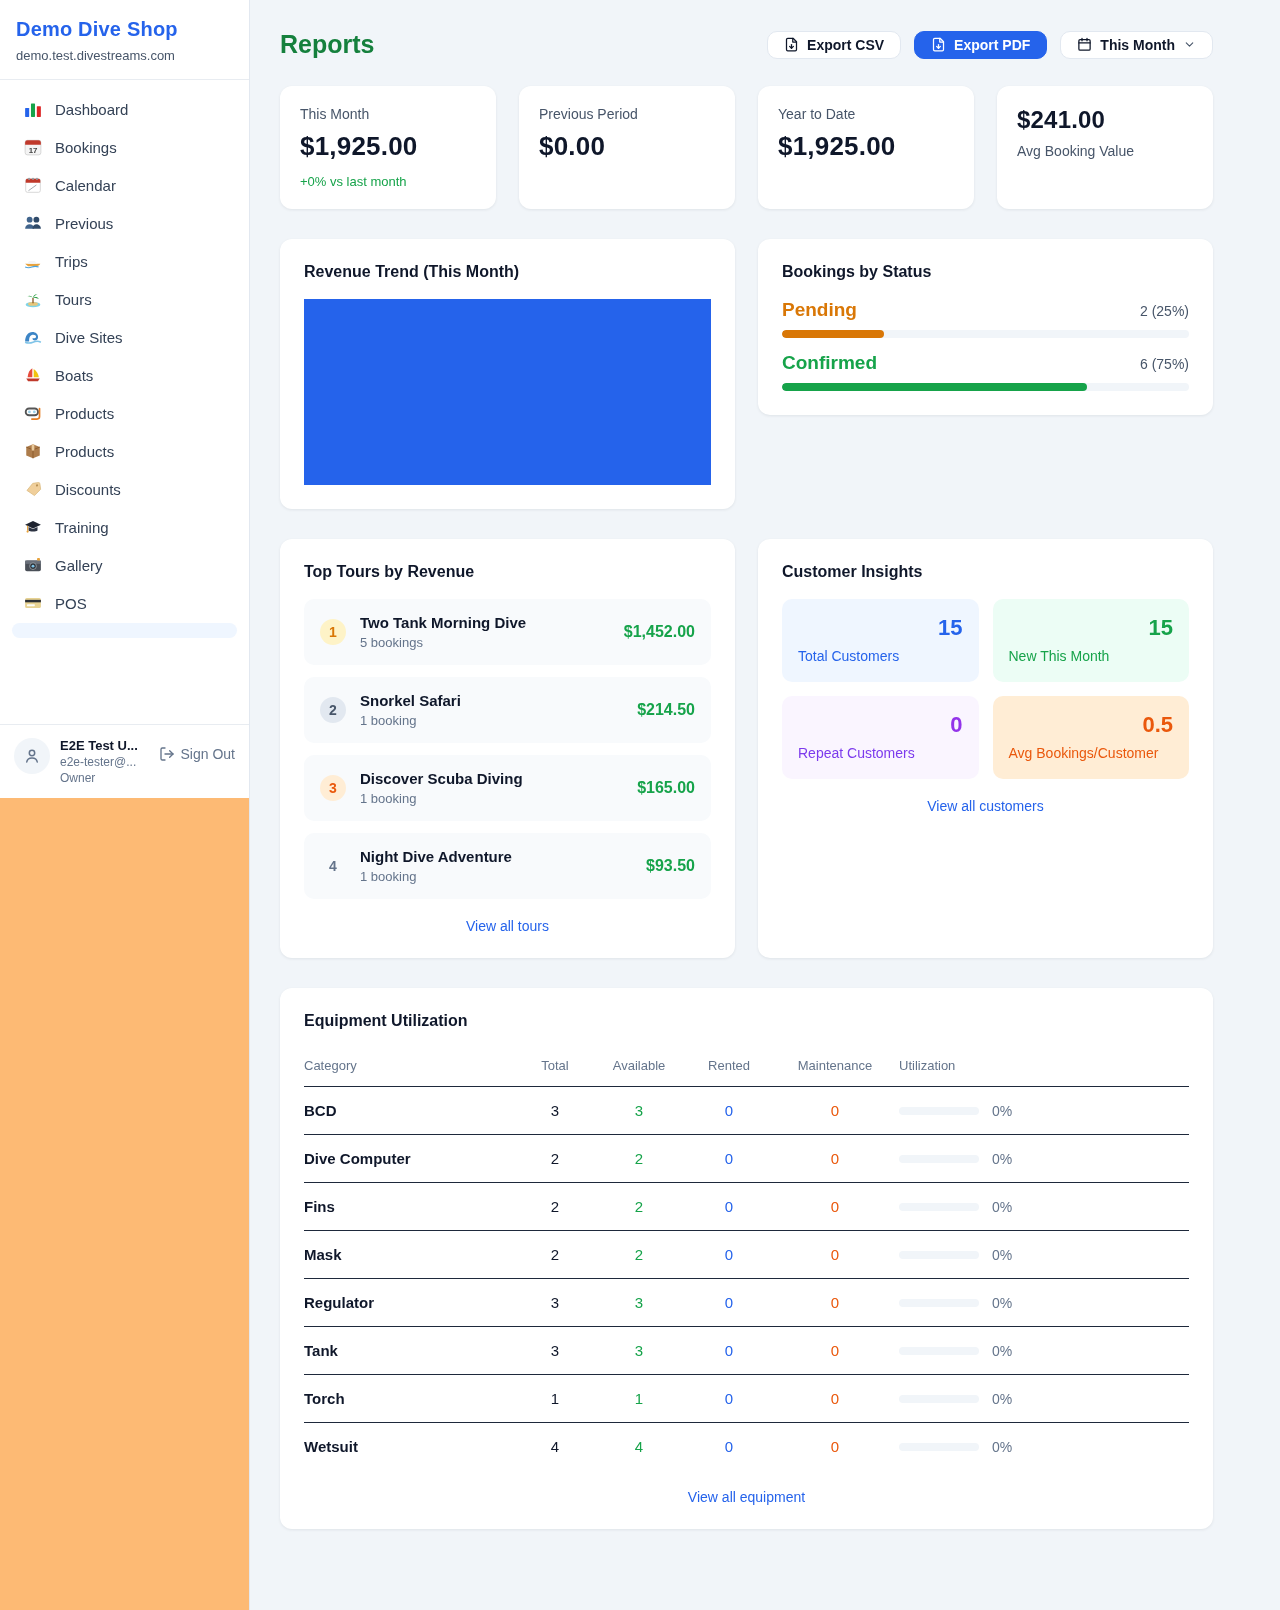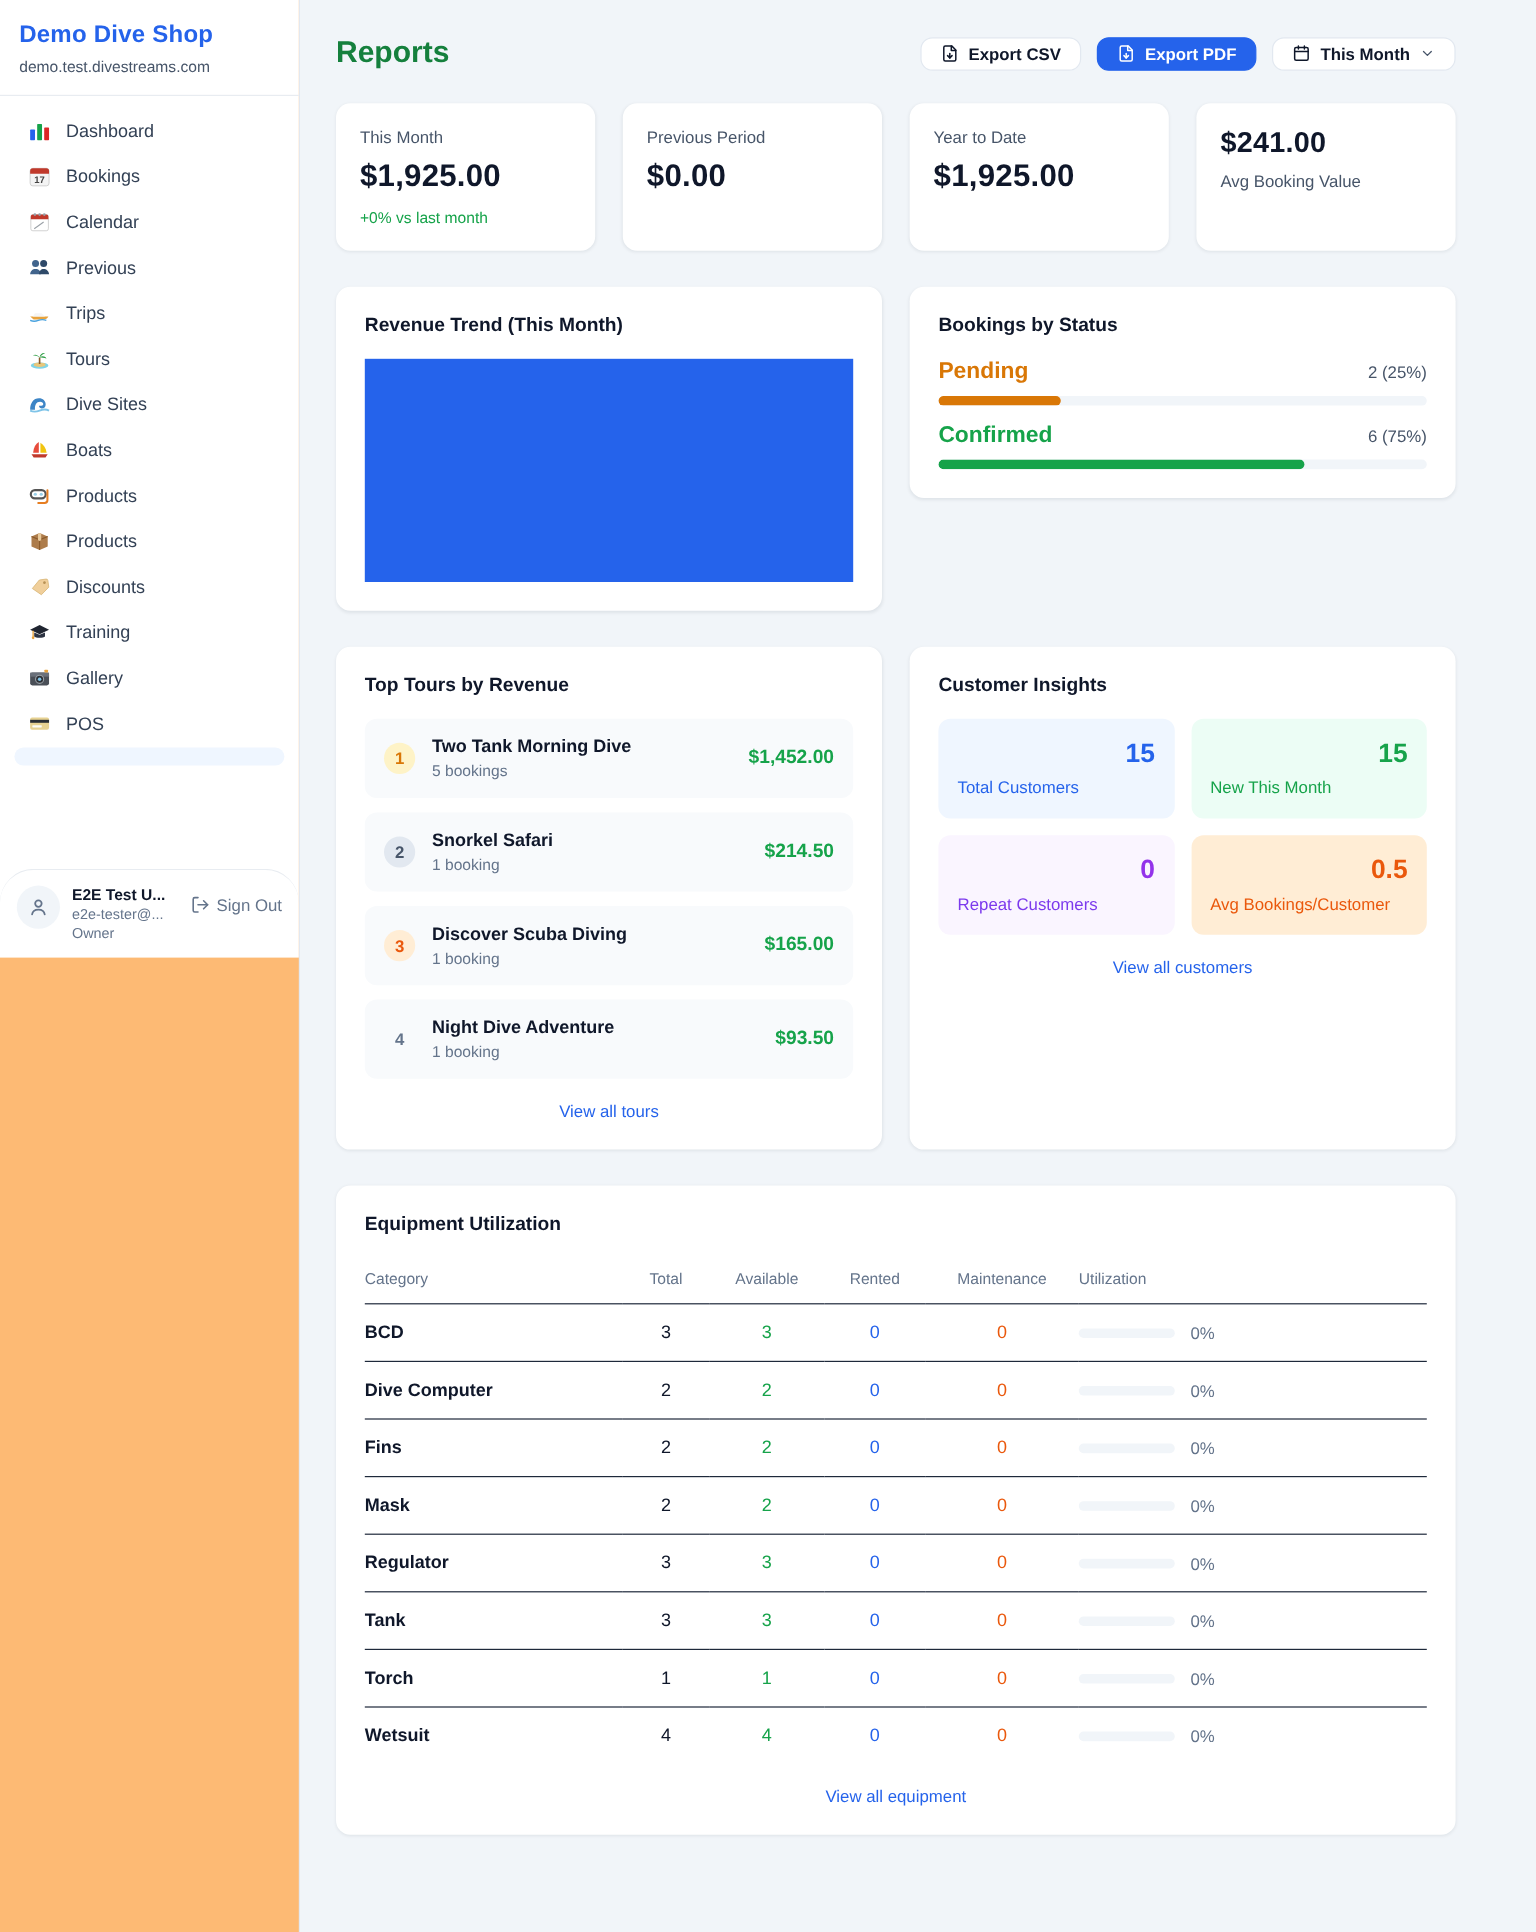--- a/index.html
+++ b/index.html
@@ -16,21 +16,21 @@
   .sidebar { position:absolute; left:0; top:0; width:250px; height:1610px; border-right:1px solid #e2e8f0; background:#fdba74; }
   .sidebar-card { background:#fff; height:798px; display:flex; flex-direction:column; }
   .side-head { padding:18px 16px 16px; border-bottom:1px solid #e8ecf1; }
   .brand { font-size:20px; font-weight:bold; color:#2563eb; letter-spacing:.2px; }
   .domain-sub { font-size:13px; color:#475569; margin-top:7px; }
   .nav { flex:1; padding:10px 12px 0; overflow:hidden; }
   .nav-item { display:flex; align-items:center; gap:13px; padding:10px 12px; border-radius:8px; font-size:15px; color:#334155; cursor:pointer; }
   .nav-icon { width:18px; height:18px; flex:none; display:inline-flex; align-items:center; justify-content:center; }
   .nav-icon svg { width:18px; height:18px; }
   .nav-active-partial { height:15px; background:#eff6ff; border-radius:8px; margin:1px 0 0; }
-  .side-foot { border-top:1px solid #e8ecf1; padding:13px 14px; display:flex; align-items:flex-start; gap:10px;border-radius:28px; }
+  .side-foot { border-top:1px solid #e8ecf1; padding:13px 14px; display:flex; align-items:flex-start; gap:10px; }
   .avatar { width:36px; height:36px; border-radius:50%; background:#f1f5f9; display:flex; align-items:center; justify-content:center; flex:none; }
   .user-meta { min-width:0; }
   .user-name { font-size:13px; font-weight:bold; color:#0f172a; white-space:nowrap; }
   .user-sub { font-size:12px; color:#64748b; margin-top:2px; white-space:nowrap; }
   .signout { margin-left:auto; display:flex; align-items:center; gap:6px; color:#64748b; font-size:14px; text-decoration:none; margin-top:8px; flex:none; }
   
   .main { margin-left:250px; padding:30px 67px 32px 30px; }
   .main-head { display:flex; align-items:center; justify-content:space-between; margin-bottom:27px; }
   .page-title { font-size:25px; font-weight:bold; color:#15803d; }
   .head-actions { display:flex; gap:13px; }

